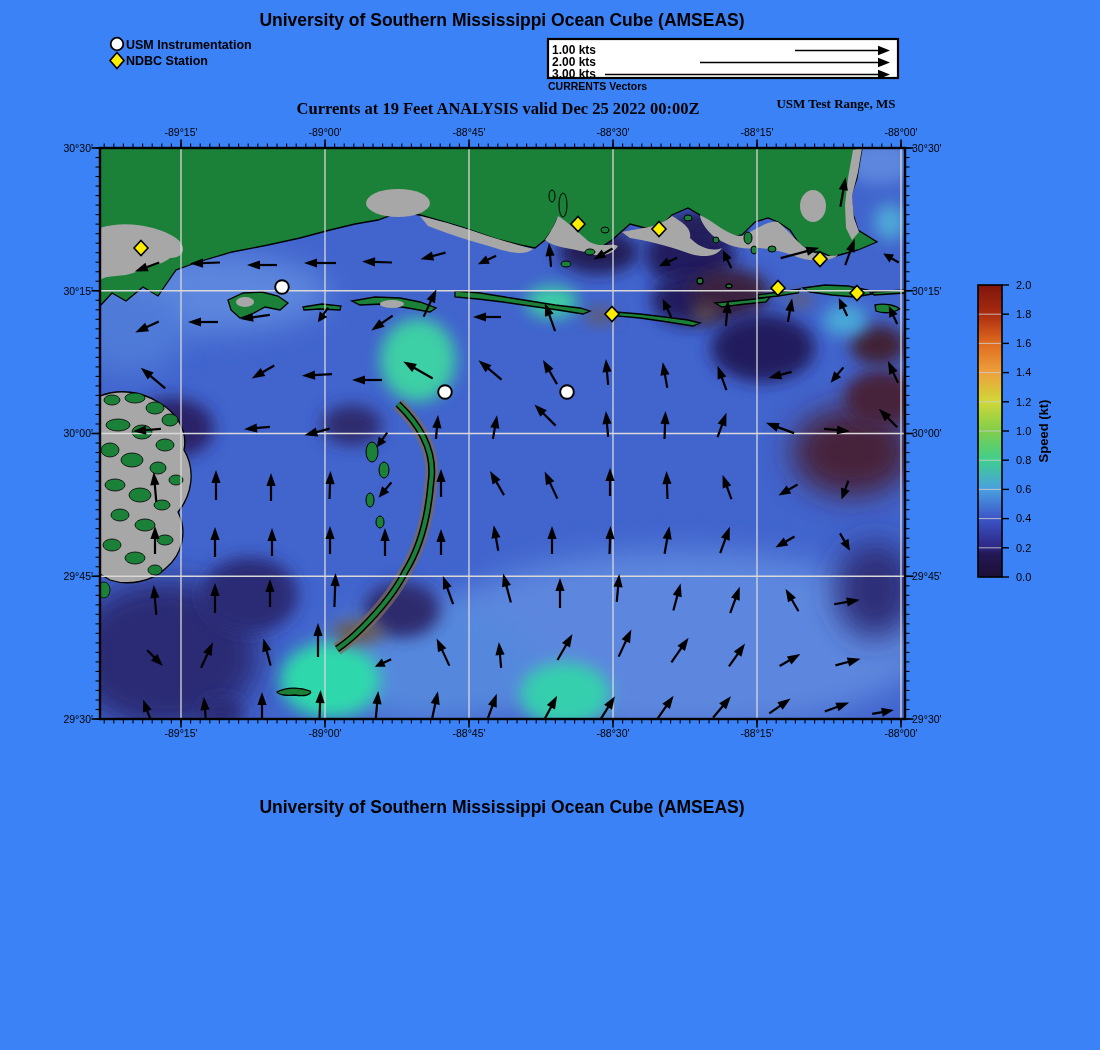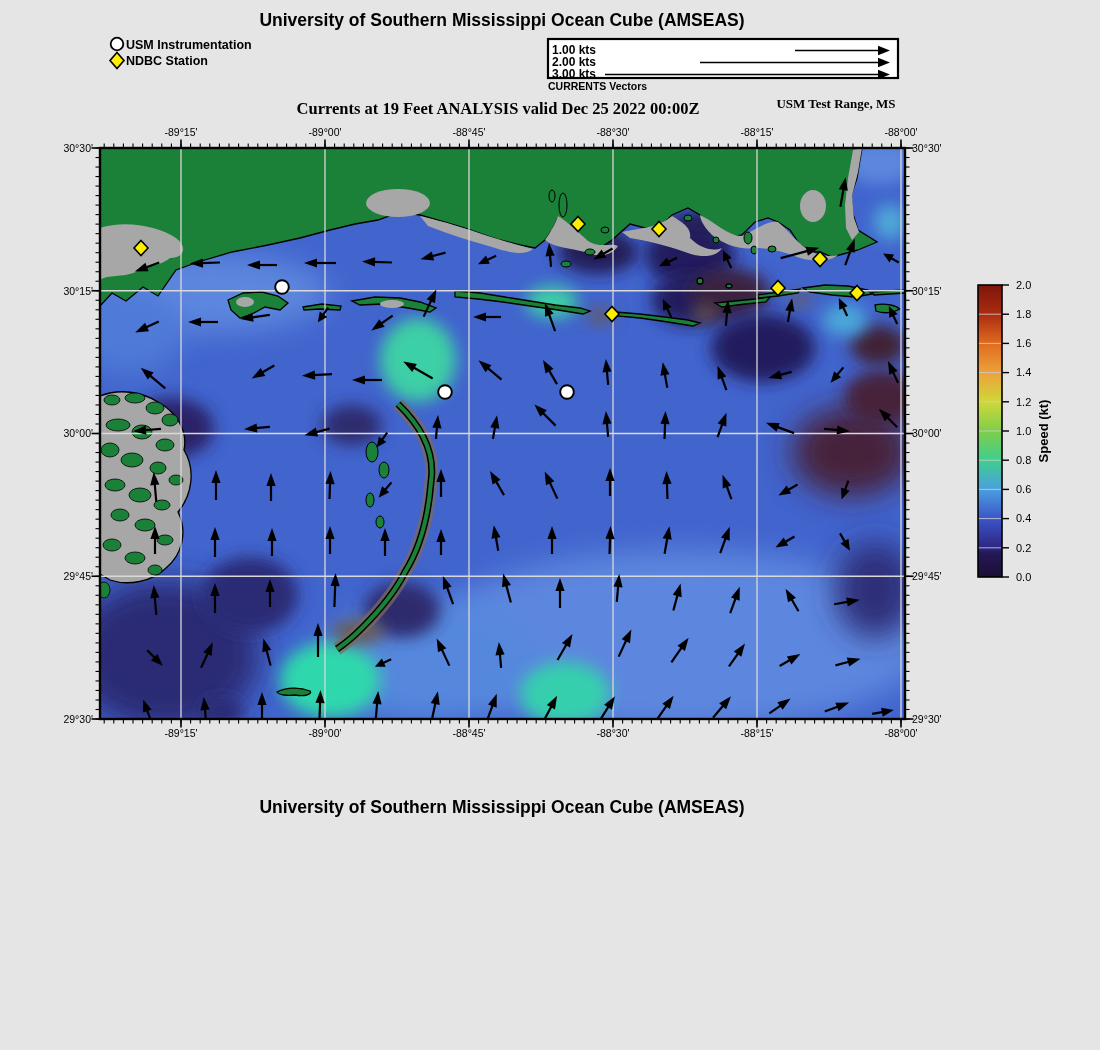--- a/index.html
+++ b/index.html
@@ -1,16 +1,16 @@
 <!DOCTYPE html>
 <html><head>
 <meta charset="utf-8">
 <style>
   html,body{margin:0;padding:0;background:#ffffff;}
-  .page{position:relative;width:1100px;height:1050px;background:#e5e5e5;overflow:hidden;
+  .page{position:relative;width:1100px;height:1050px;background:#3b82f6;overflow:hidden;
         font-family:"Liberation Sans",sans-serif;}
   svg text{fill:#000000;}
   .t-title {font:bold 17.5px "Liberation Sans",sans-serif;}
   .t-sub   {font:bold 16.5px "Liberation Serif",serif;}
   .t-region{font:bold 13px "Liberation Serif",serif;}
   .t-leg   {font:bold 12.5px "Liberation Sans",sans-serif;}
   .t-key   {font:bold 12px "Liberation Sans",sans-serif;}
   .t-cap   {font:bold 10.5px "Liberation Sans",sans-serif;}
   .t-ax    {font:10.5px "Liberation Sans",sans-serif;}
   .t-cb    {font:11px "Liberation Sans",sans-serif;}

